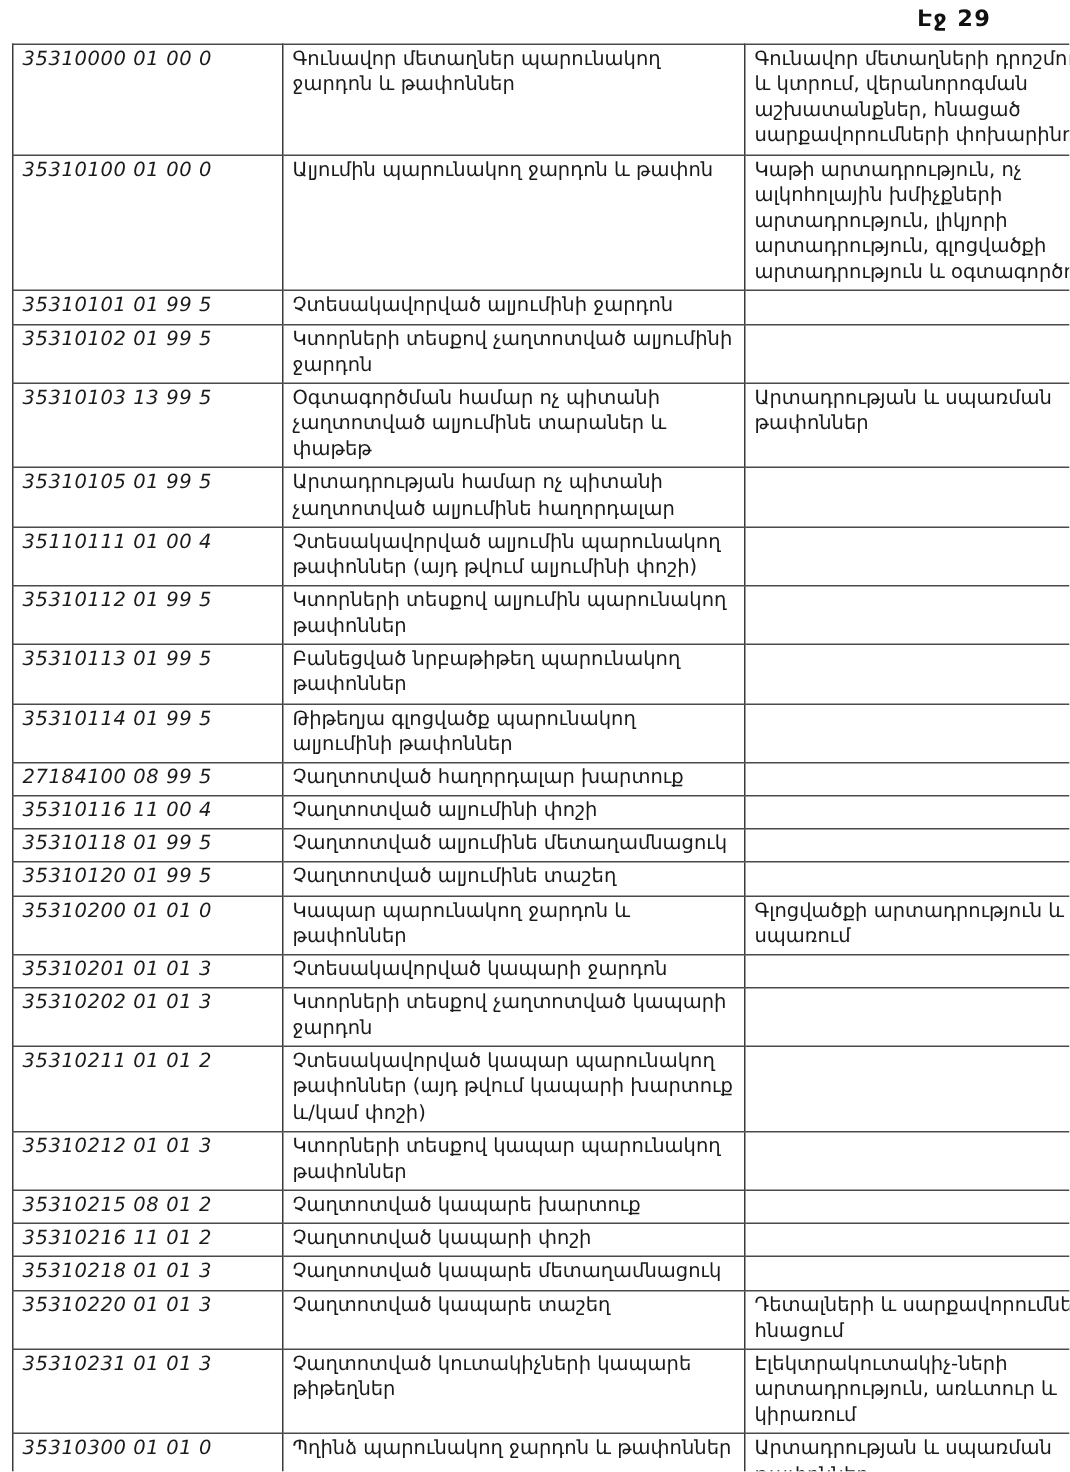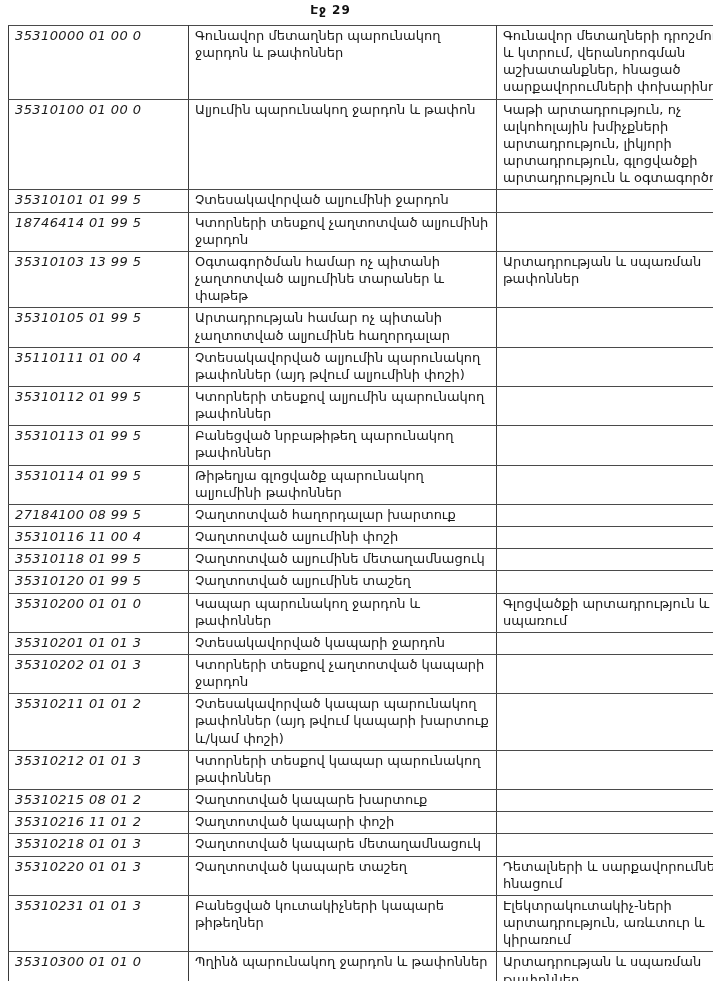--- a/index.html
+++ b/index.html
@@ -12,22 +12,22 @@
     width: 713px;
     height: 981px;
     background: #ffffff;
     color: #1a1a1a;
     font-family: "DejaVu Sans", sans-serif;
     overflow: hidden;
     box-sizing: border-box;
   }
   .page-header {
     padding: 3px 52px 8px 0;
-    text-align: center;
-    font-size: 12px;
+    text-align: right;
+    font-size: 15px;
     font-weight: bold;
     letter-spacing: 1px;
     color: #111111;
   }
   table.waste-table {
     border-collapse: collapse;
     margin-left: 8px;
     width: 698px;
     table-layout: fixed;
   }
@@ -79,21 +79,21 @@
     <td class="col-code">35310100 01 00 0</td>
     <td class="col-desc">Ալյումին պարունակող ջարդոն և թափոն</td>
     <td class="col-src">Կաթի արտադրություն, ոչ ալկոհոլային խմիչքների արտադրություն, լիկյորի արտադրություն, գլոցվածքի արտադրություն և օգտագործում</td>
   </tr>
         <tr>
     <td class="col-code">35310101 01 99 5</td>
     <td class="col-desc">Չտեսակավորված ալյումինի ջարդոն</td>
     <td class="col-src"></td>
   </tr>
         <tr>
-    <td class="col-code">18746414 01 99 5</td>
+    <td class="col-code">35310102 01 99 5</td>
     <td class="col-desc">Կտորների տեսքով չաղտոտված ալյումինի ջարդոն</td>
     <td class="col-src"></td>
   </tr>
         <tr>
     <td class="col-code">35310103 13 99 5</td>
     <td class="col-desc">Օգտագործման համար ոչ պիտանի չաղտոտված ալյումինե տարաներ և փաթեթ</td>
     <td class="col-src">Արտադրության և սպառման թափոններ</td>
   </tr>
         <tr>
     <td class="col-code">35310105 01 99 5</td>
@@ -180,21 +180,21 @@
     <td class="col-desc">Չաղտոտված կապարե մետաղամնացուկ</td>
     <td class="col-src"></td>
   </tr>
         <tr>
     <td class="col-code">35310220 01 01 3</td>
     <td class="col-desc">Չաղտոտված կապարե տաշեղ</td>
     <td class="col-src">Դետալների և սարքավորումների հնացում</td>
   </tr>
         <tr>
     <td class="col-code">35310231 01 01 3</td>
-    <td class="col-desc">Բանեցված կուտակիչների կապարե թիթեղներ</td>
+    <td class="col-desc">Չաղտոտված կուտակիչների կապարե թիթեղներ</td>
     <td class="col-src">Էլեկտրակուտակիչ-ների արտադրություն, առևտուր և կիրառում</td>
   </tr>
         <tr>
     <td class="col-code">35310300 01 01 0</td>
     <td class="col-desc">Պղինձ պարունակող ջարդոն և թափոններ</td>
     <td class="col-src">Արտադրության և սպառման թափոններ</td>
   </tr>
       </tbody>
   </table>
 

